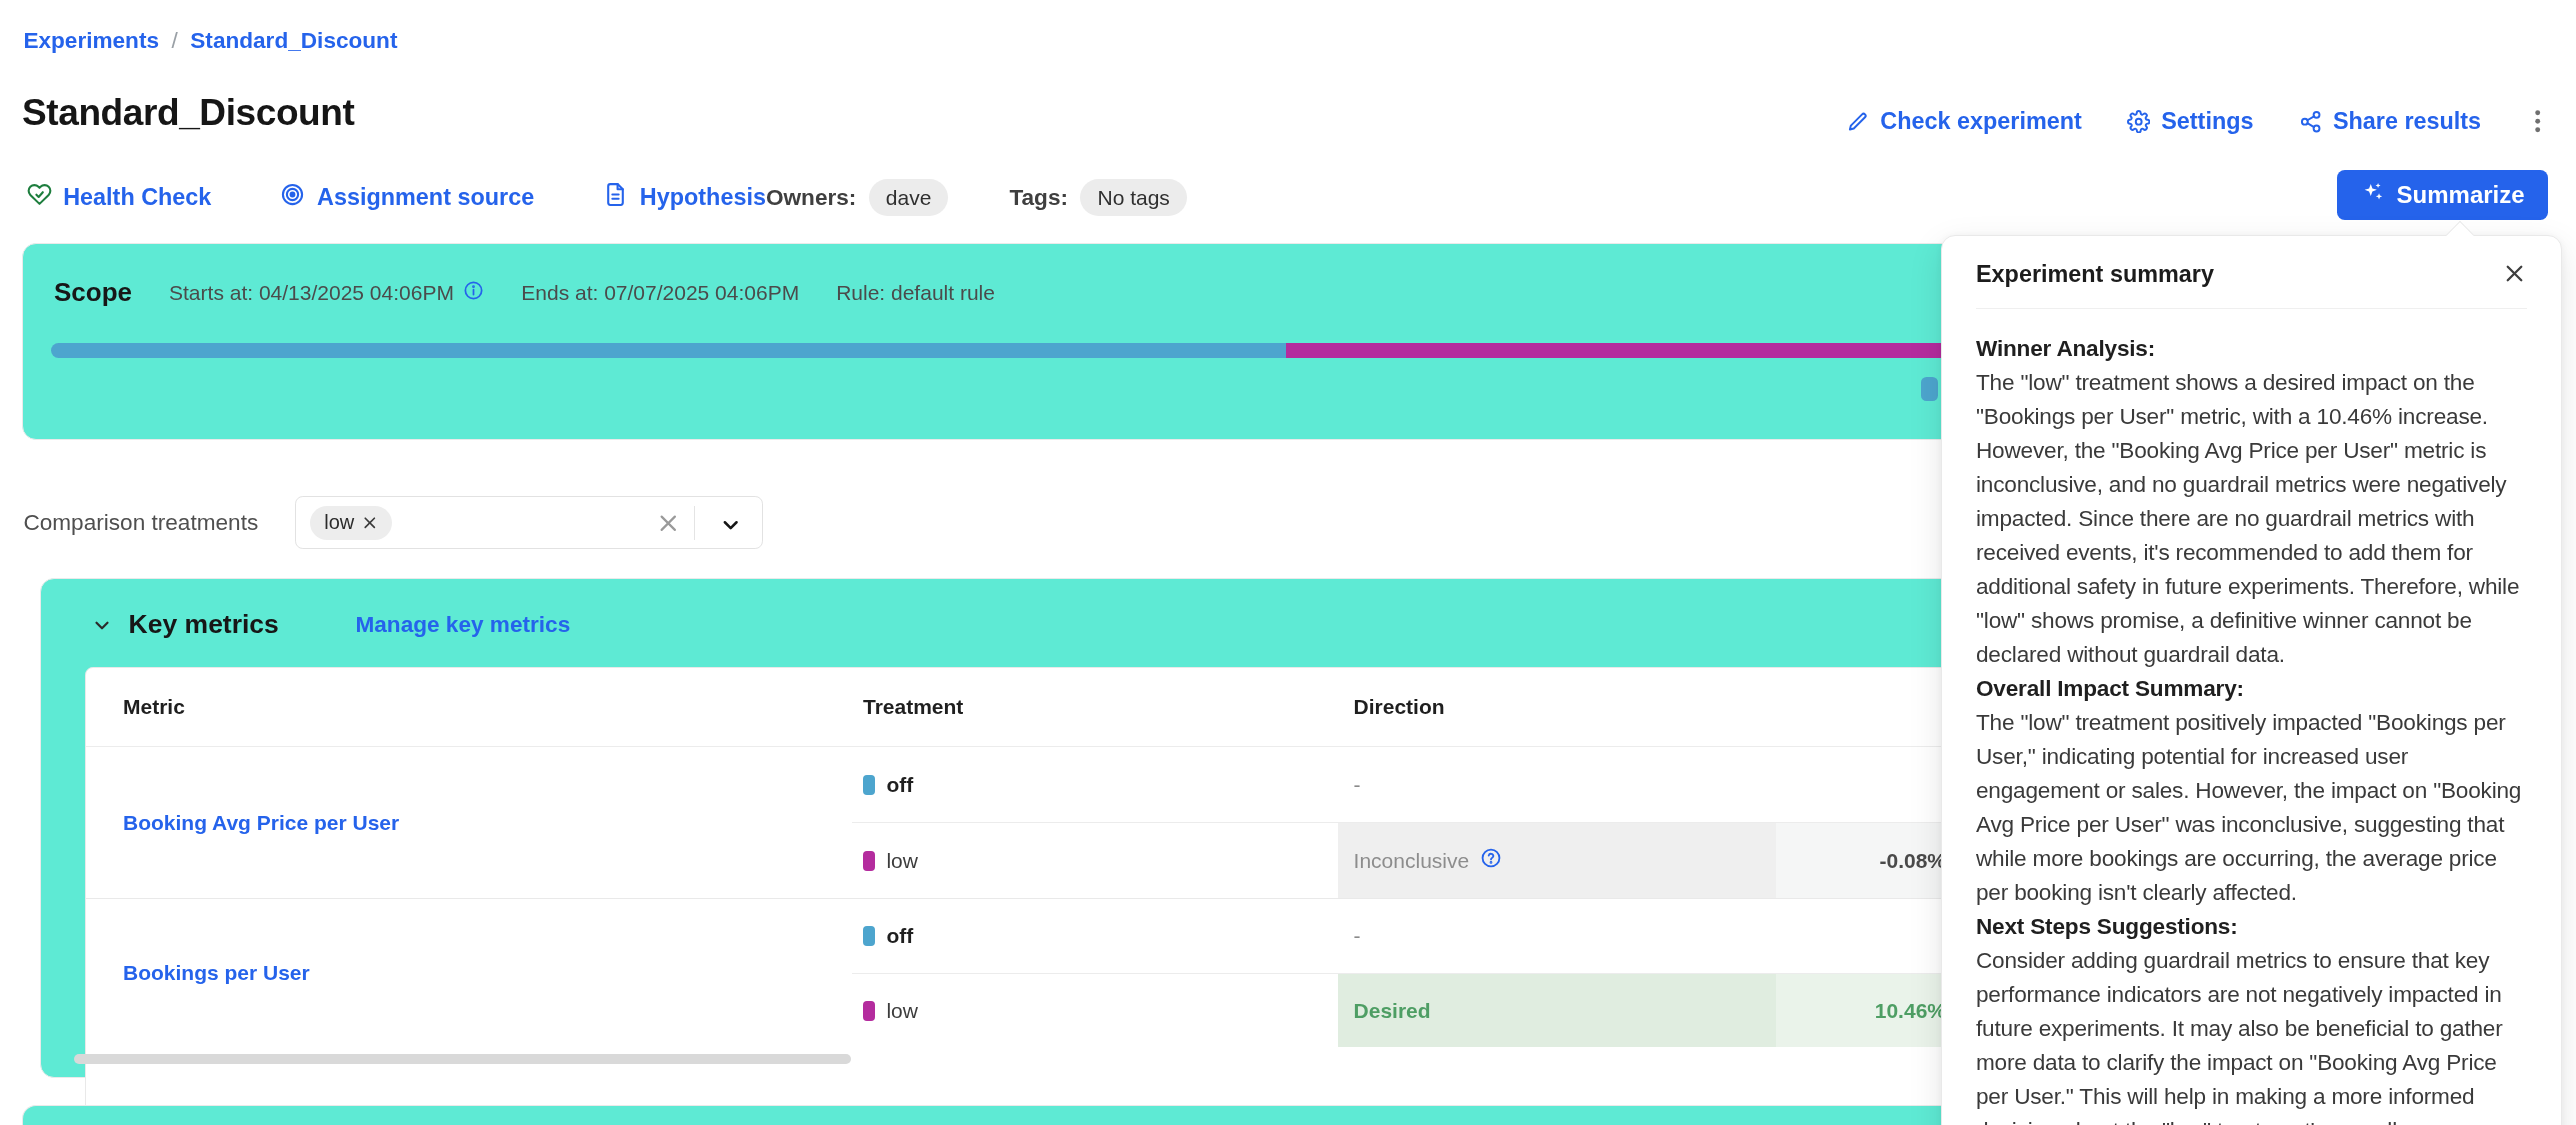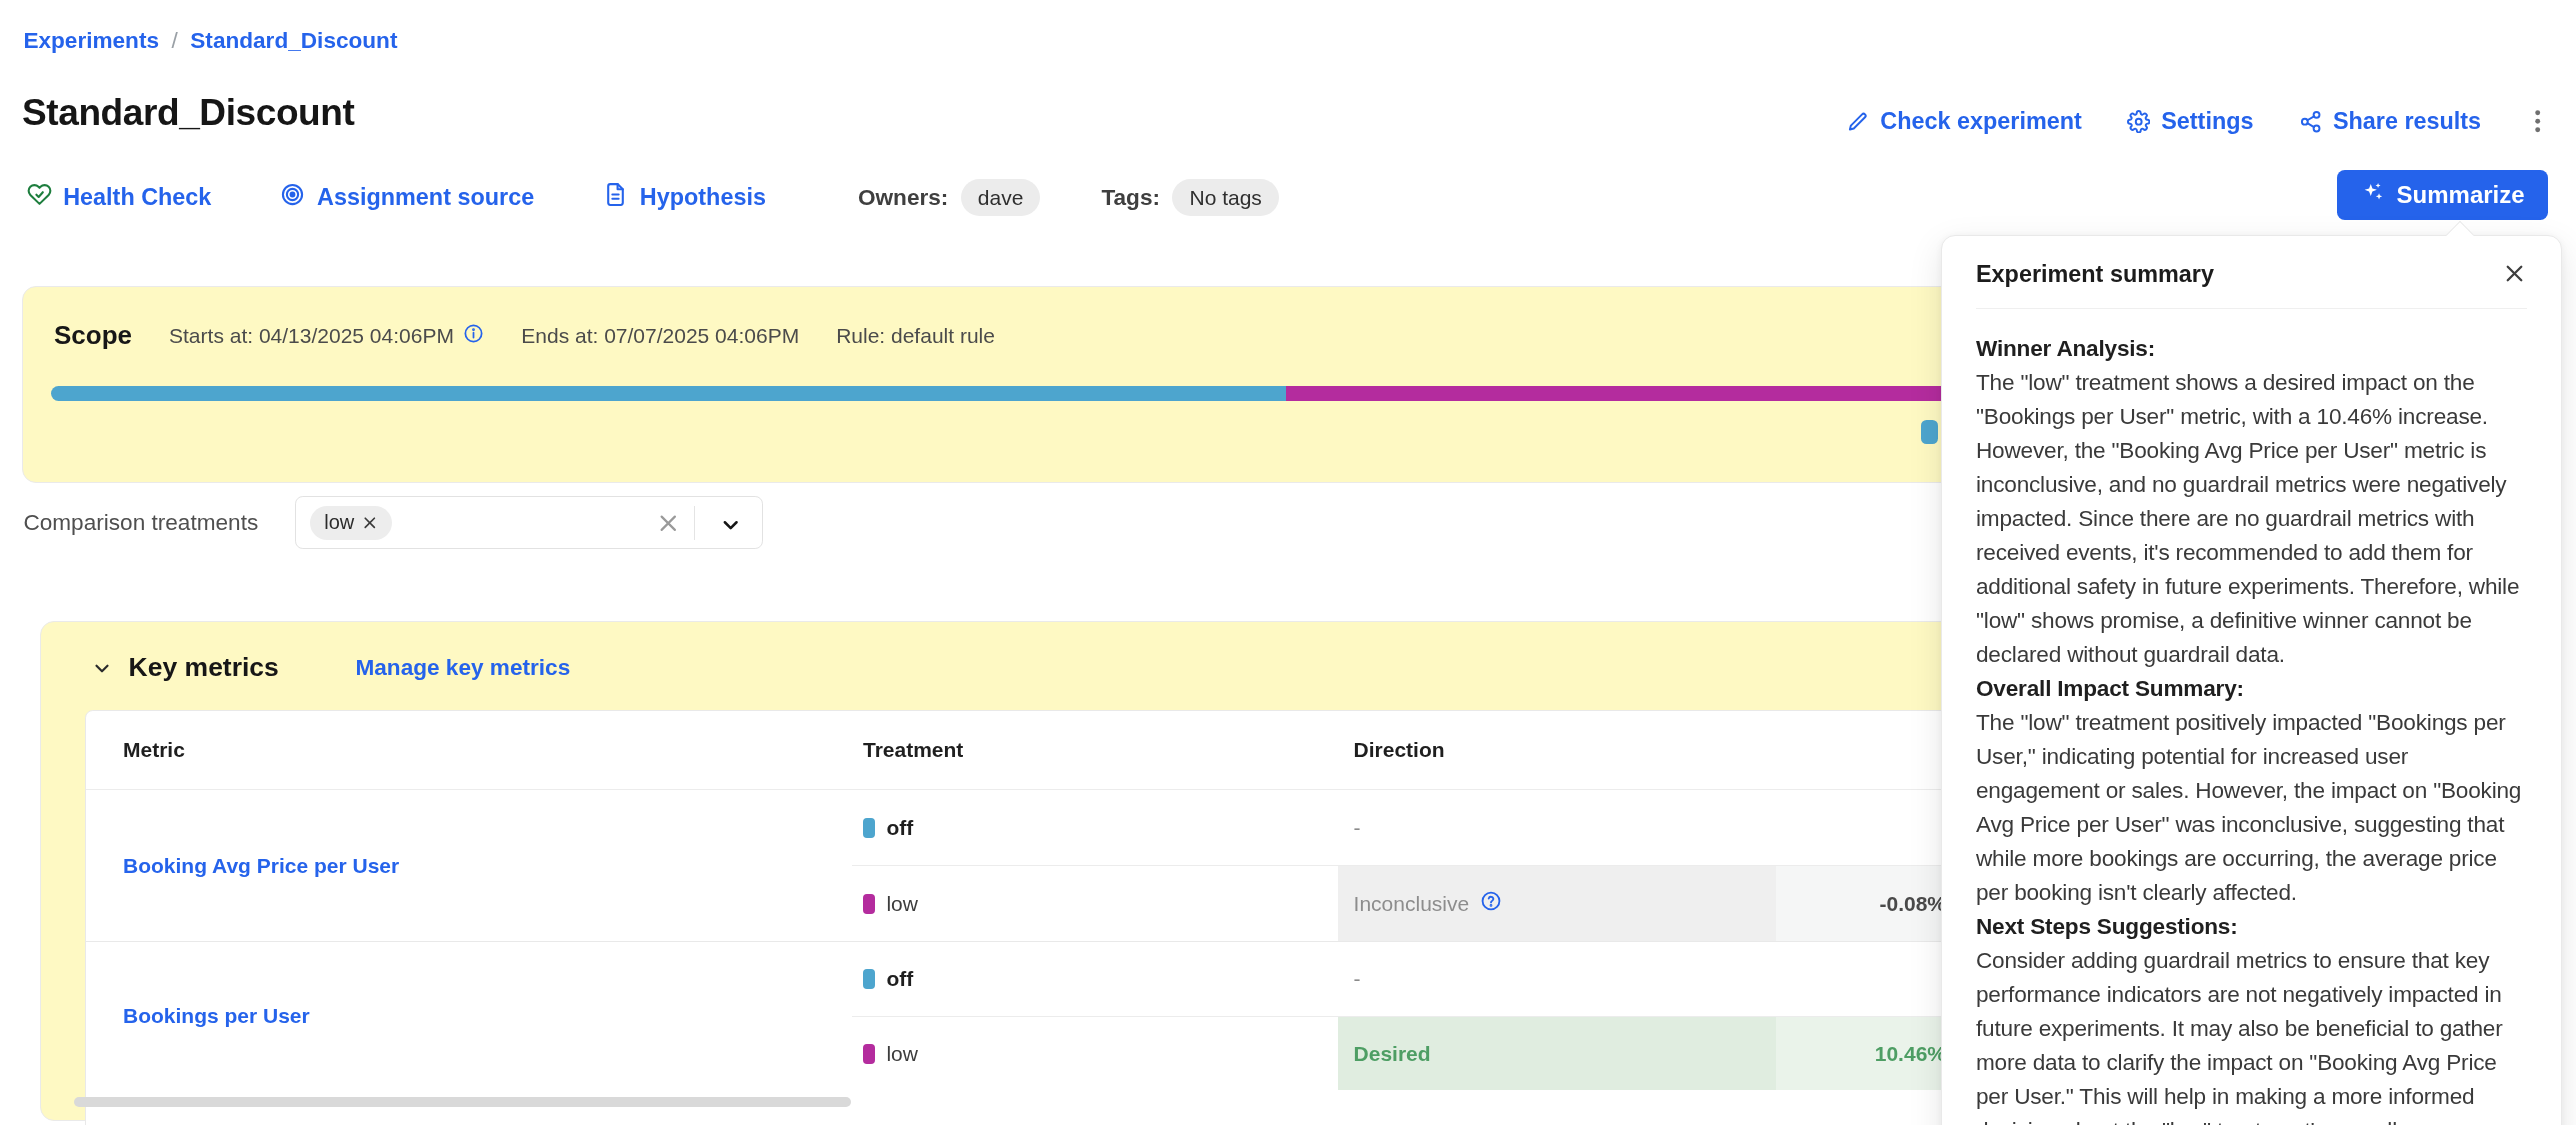--- a/index.html
+++ b/index.html
@@ -20,29 +20,29 @@
   .action { display:flex; align-items:center; gap:11px; cursor:pointer; }
   .action svg { display:block; }
   .kebab { cursor:pointer; display:flex; align-items:center; }
 
   .tabs-row { left:26.5px; top:175px; height:45px; display:flex; align-items:center; font-size:23.4px; }
   .tab-link { display:flex; align-items:center; gap:11.7px; color:#2563eb; font-weight:600; cursor:pointer; }
   .tab-link + .tab-link { margin-left:69px; }
   .meta-group { display:flex; align-items:center; gap:12.5px; }
   .meta-label { font-weight:700; color:#3f3f3f; font-size:22.6px; }
   .pill { background:#ececec; border-radius:780px; padding:6.2px 17px; font-size:21px; color:#2f2f2f; }
-  .owners { margin-left:92px; }
+  .owners { }
   .tags { margin-left:61px; }
 
   .summarize-btn { right:28px; top:170px; height:50px; padding:0 23.4px; background:#2563eb;
     border:none; border-radius:7.8px; color:#fff; font-size:24px; font-weight:600;
     display:flex; align-items:center; gap:12.5px; cursor:pointer; font-family:inherit; }
 
   
-  .card { background:#fef9c3; border:1.6px solid #eaeaea; border-radius:14px;margin-top:43px; }
+  .card { background:#5eead4; border:1.6px solid #eaeaea; border-radius:14px; }
   .scope-card { left:22px; right:22px; top:243px; height:197px; }
   .scope-head { position:absolute; left:31px; top:33px; display:flex; align-items:center; }
   .scope-title { font-size:26px; font-weight:700; color:#171717; }
   .scope-item { font-size:21px; color:#4b4b4b; margin-left:37px; display:flex; align-items:center; gap:9.4px; }
   .scope-item:first-of-type { margin-left:30px; }
   .progress { position:absolute; left:28px; right:26.5px; top:99px; height:15px;
     border-radius:7.8px; overflow:hidden; display:flex; }
   .seg-off { background:#4da5ce; height:100%; }
   .seg-low { background:#b42c9e; height:100%; flex:1; }
   .legend { position:absolute; left:0; right:0; top:375px; top:132px; display:flex; justify-content:flex-end; gap:48px; }

